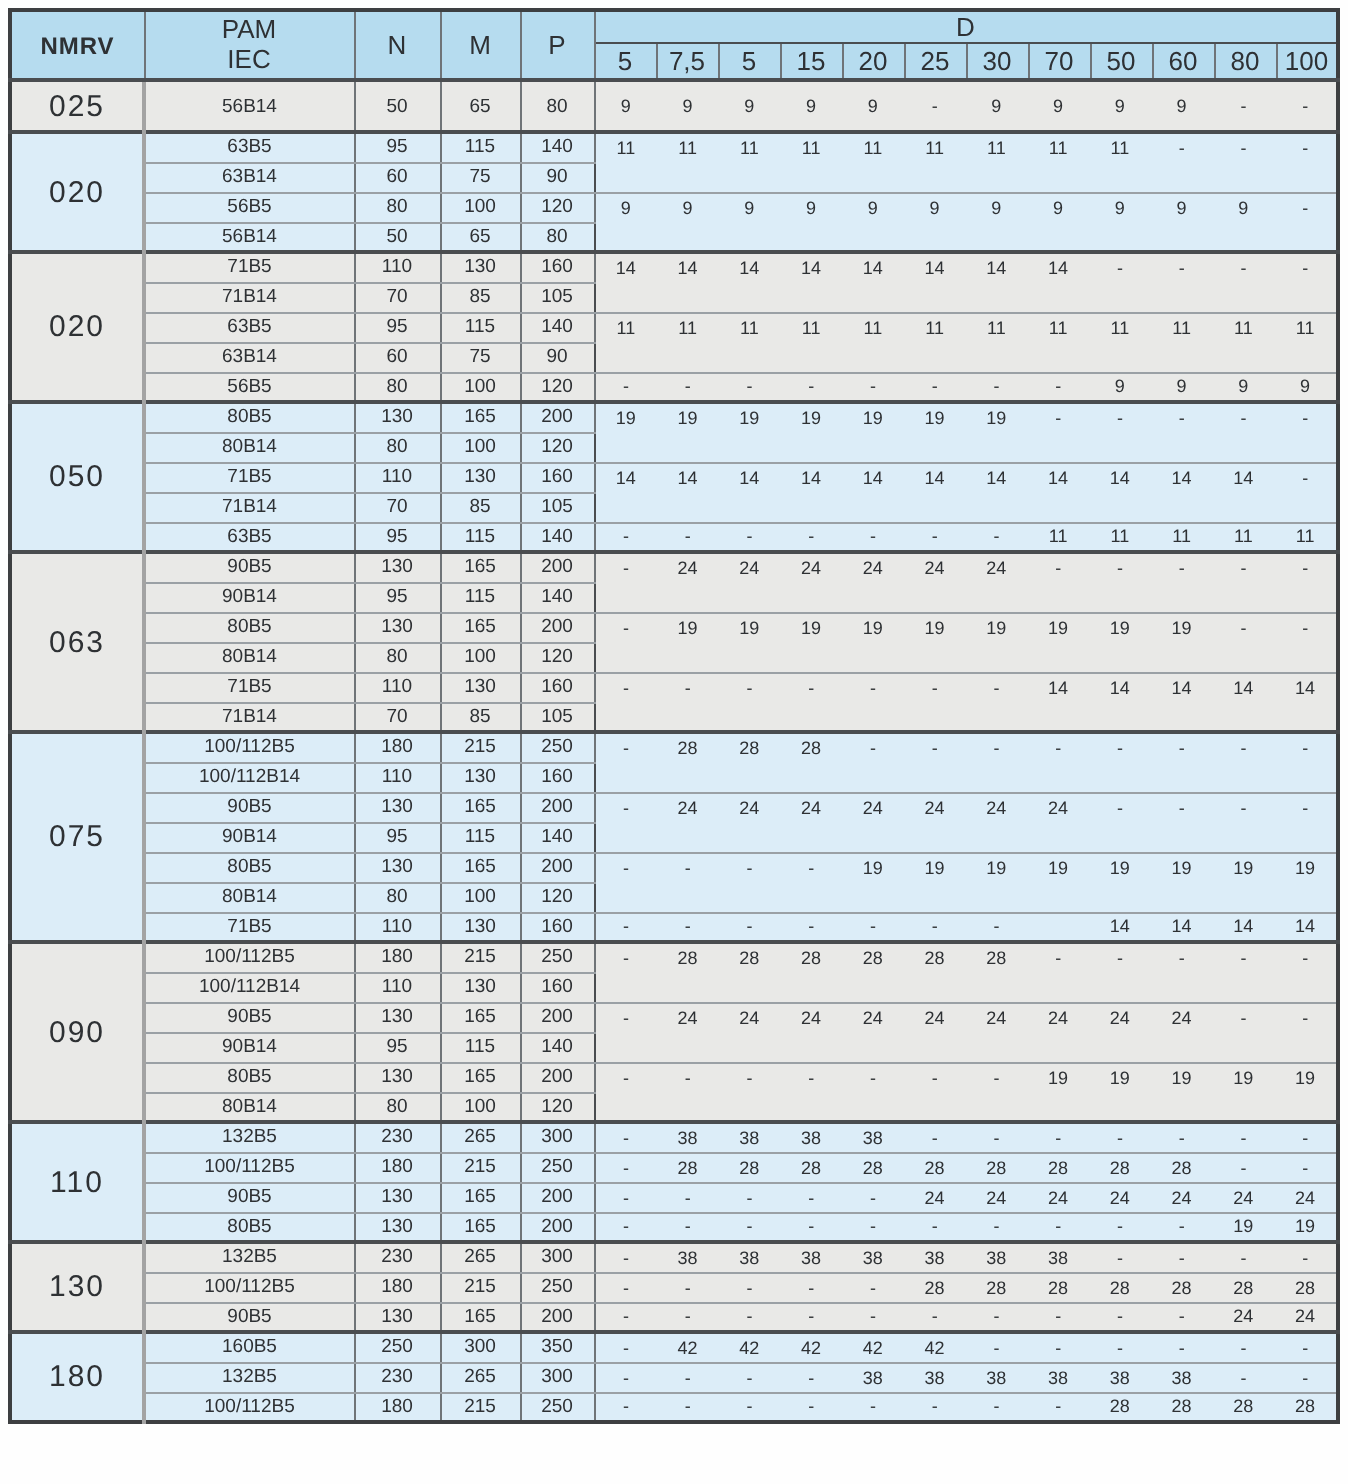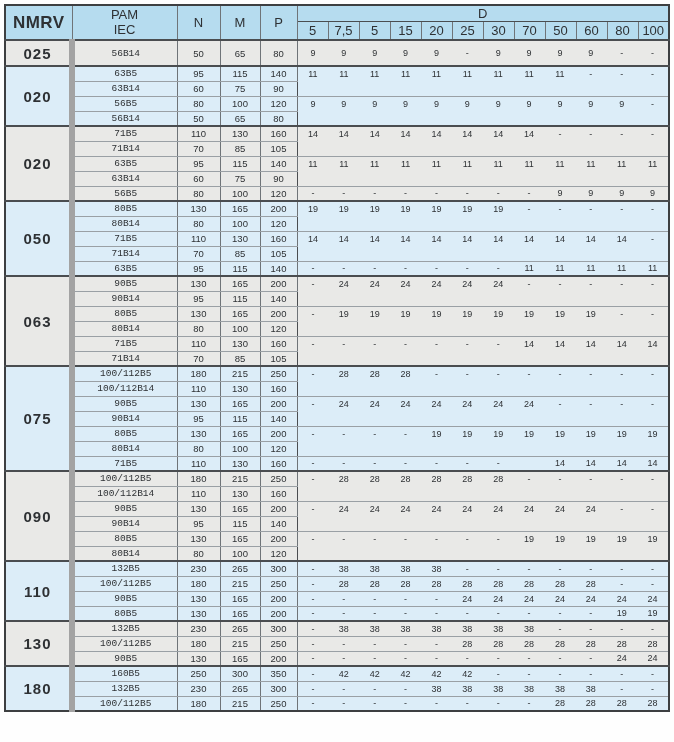--- a/index.html
+++ b/index.html
@@ -28,32 +28,32 @@
     padding:0;
     color:#2e3134;
     text-align:center;
     overflow:hidden;
     white-space:nowrap;
   }
   thead th{
     background:#b6dcef;
     border-bottom:2px solid #4a4d50;
   }
-  th.h-nmrv{font-size:17px;font-weight:bold;letter-spacing:.5px;}
+  th.h-nmrv{font-size:12px;font-weight:bold;letter-spacing:.5px;}
   th.h-pam{font-size:13px;font-weight:normal;line-height:1.15;margin-top:36px;}
   th.h-col{font-size:13px;font-weight:normal;}
   th.h-d{font-size:13px;font-weight:normal;height:15px;border-bottom:1px solid #4a4d50;}
   th.h-dsub{font-size:13px;font-weight:normal;height:17px;}
   tbody tr{height:15px;}
   tbody tr.row-tall{height:26px;}
   td.nmrv{
-    font-size:15px;font-weight:bold;letter-spacing:1px;
-    border-right:6px solid #a3a3a3;
+    font-size:15px;font-weight:normal;letter-spacing:1px;
+    border-right:2px solid #a3a3a3;
   }
-  td.c-pam{font-size:9.5px;font-family:Liberation Mono, monospace;}
+  td.c-pam{font-size:9.5px;}
   td.c-n,td.c-m,td.c-p{font-size:9.5px;}
   td.dcell{vertical-align:top;border-left:1px solid #4a4d50;}
   td.dcell.span1{vertical-align:middle;}
   .dgrid{
     display:grid;
     grid-template-columns:repeat(12,1fr);
     width:100%;
     font-size:9px;
     padding-top:2px;
   }

